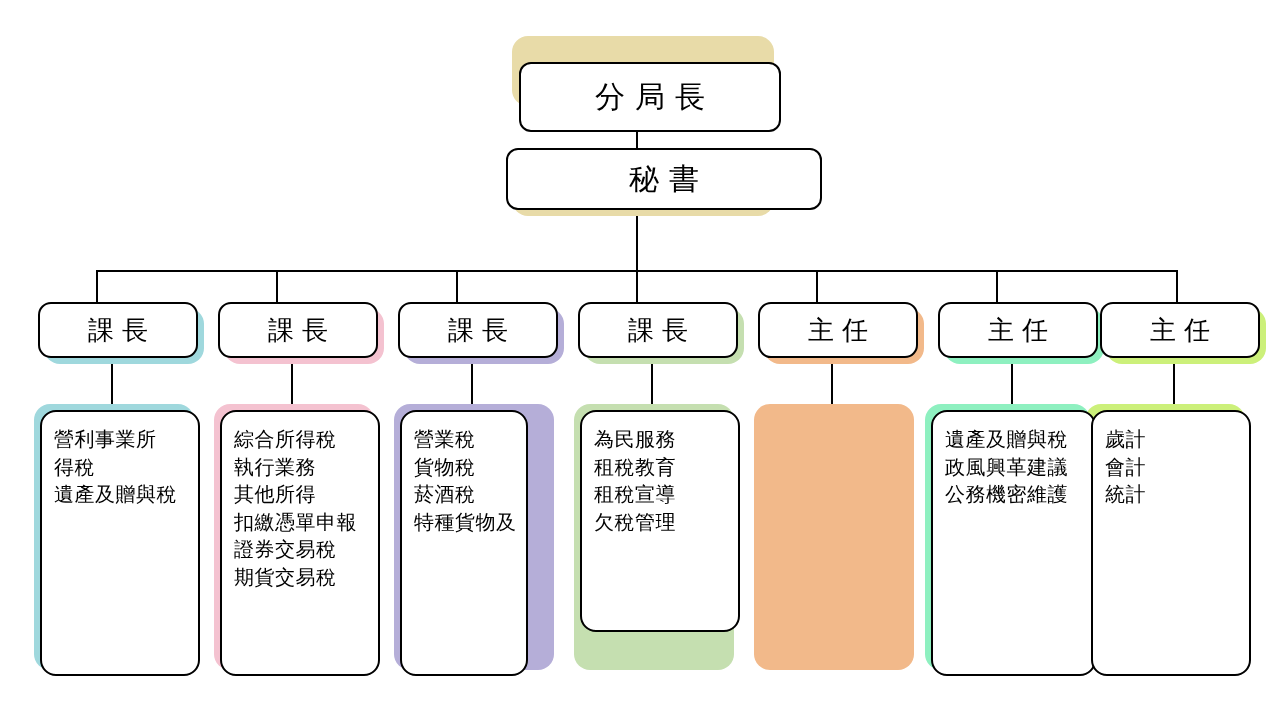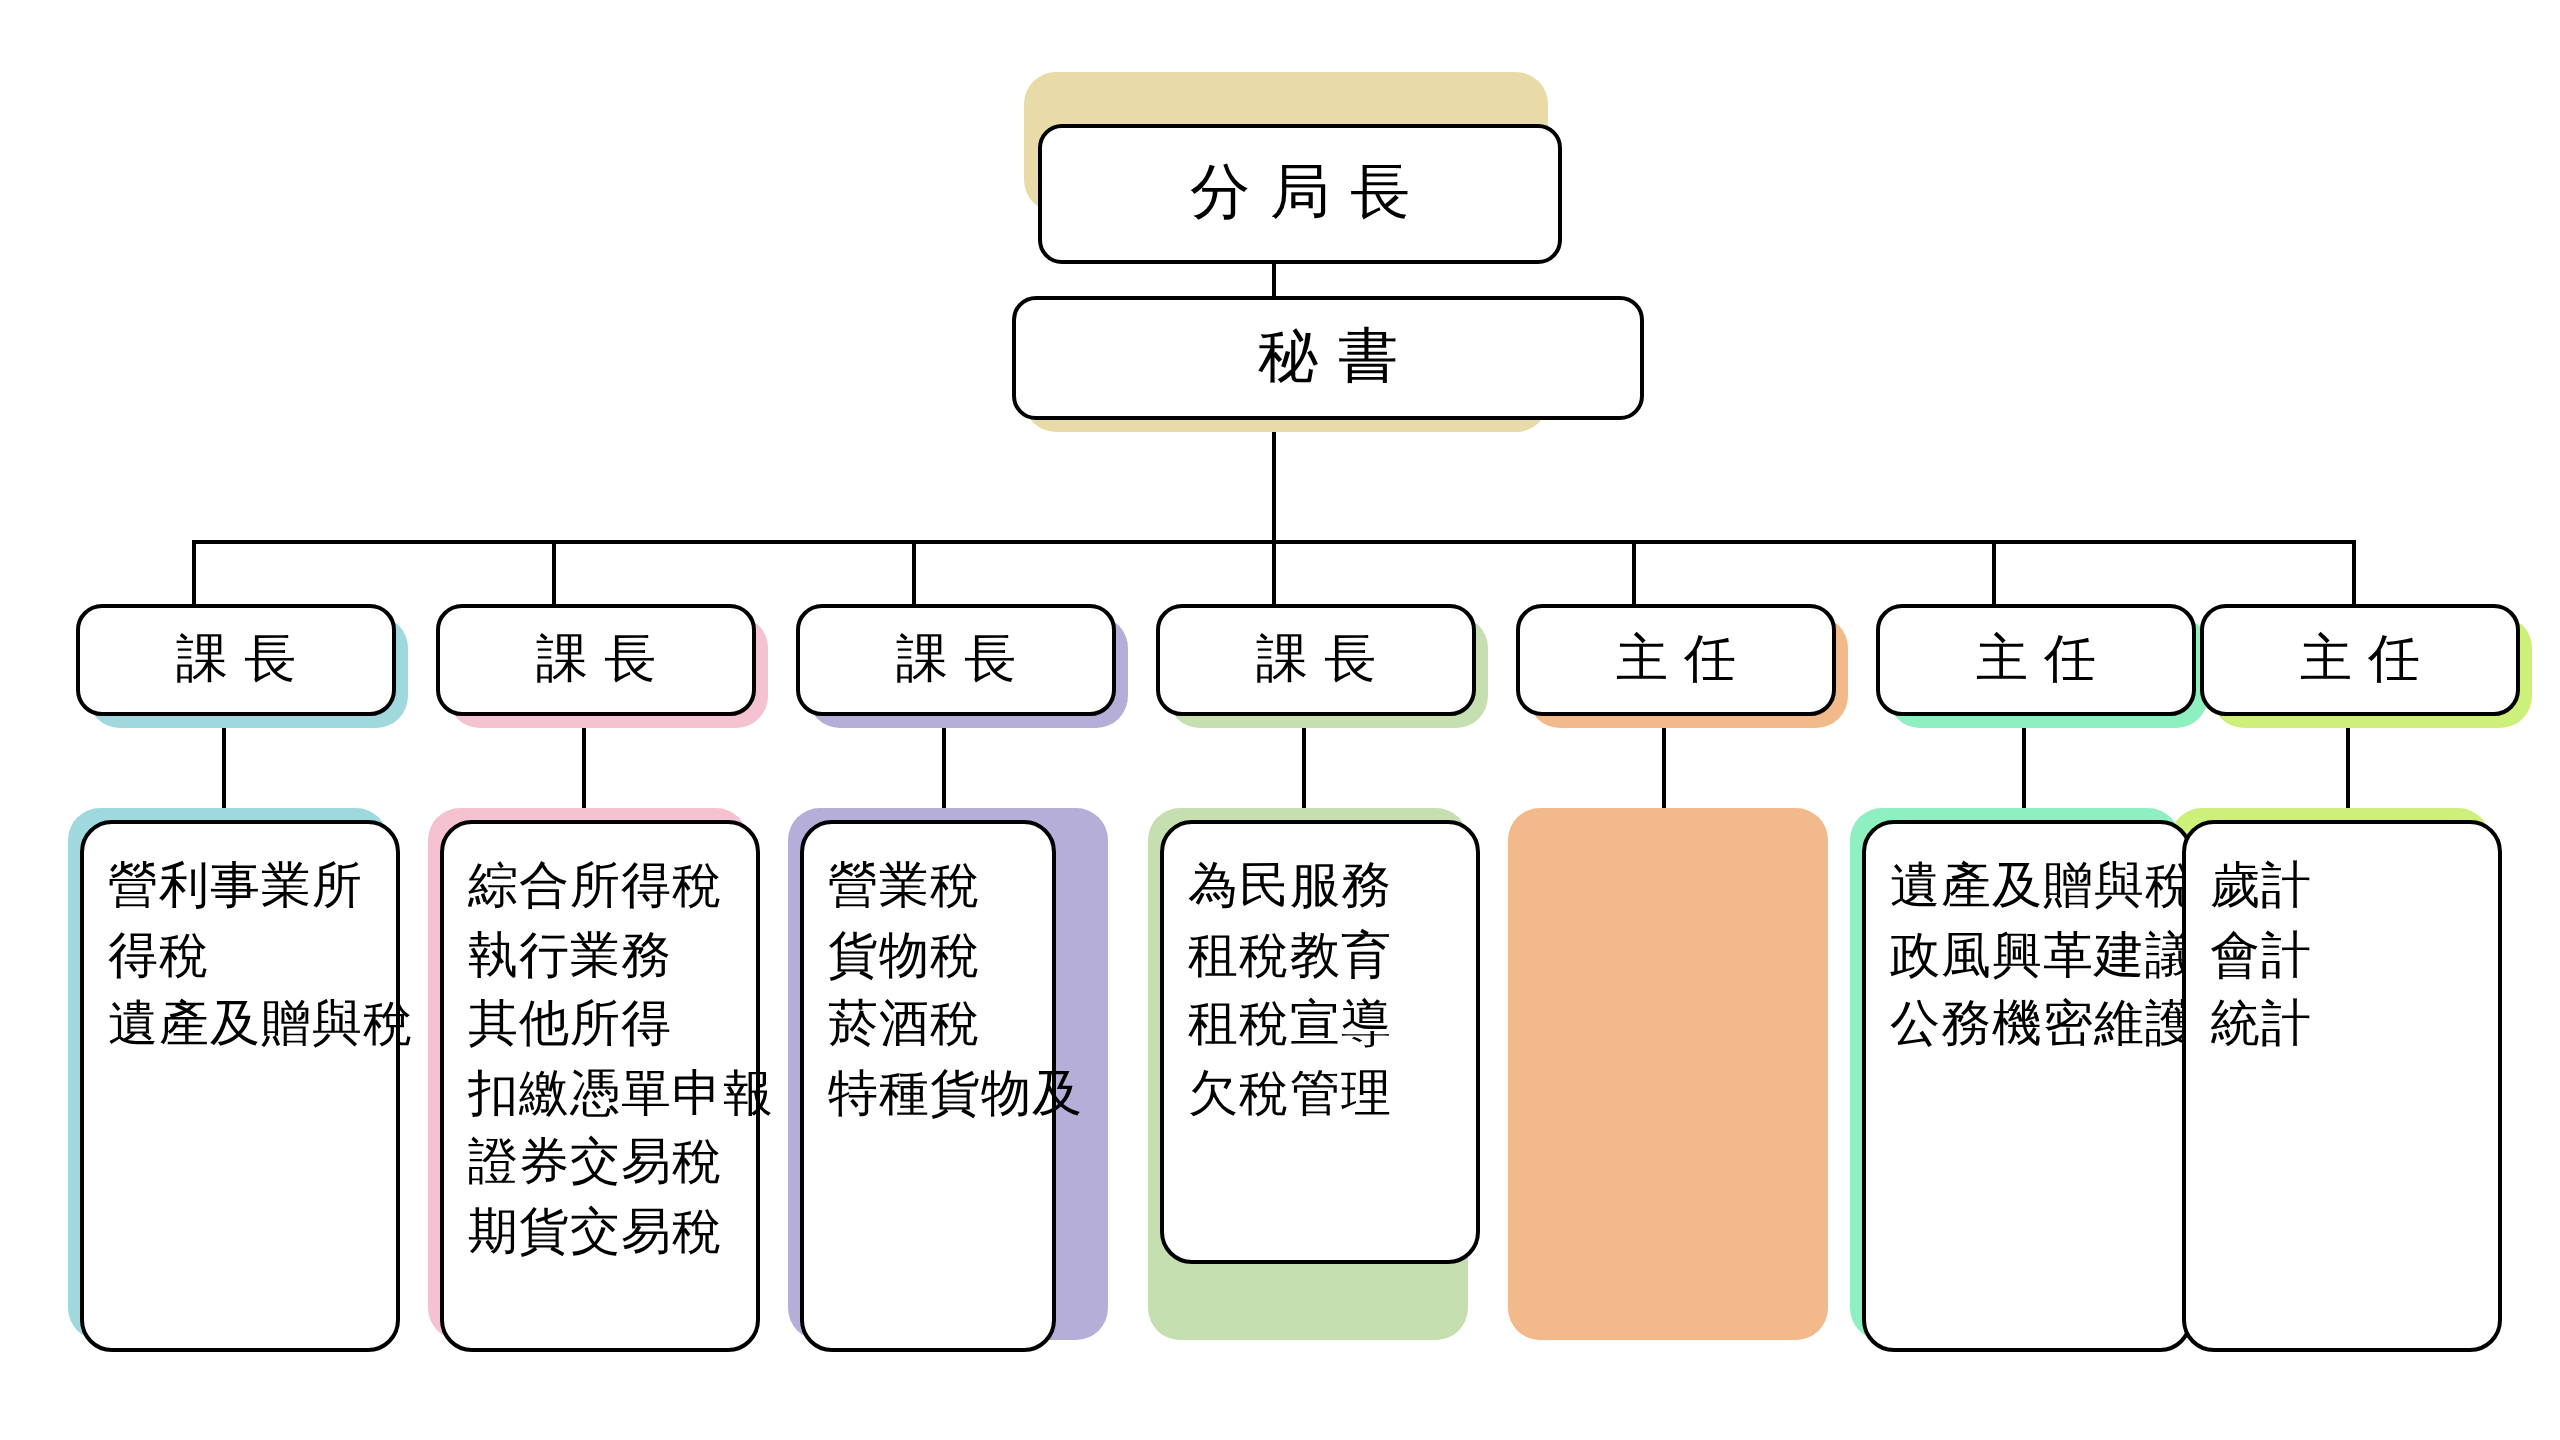--- a/index.html
+++ b/index.html
@@ -79,21 +79,21 @@
   .detail-node {
     border-radius: 16px;
     padding: 14px 8px 10px 12px;
   }
   .detail-list {
     margin: 0;
     padding: 0;
     list-style: none;
   }
   .detail-list li {
-    font-size: 25px;
+    font-size: 20px;
     line-height: 1.38;
     white-space: nowrap;
     letter-spacing: 0.5px;
   }
 </style>
 </head>
 <body>
 
 <div id="org-chart">
 

